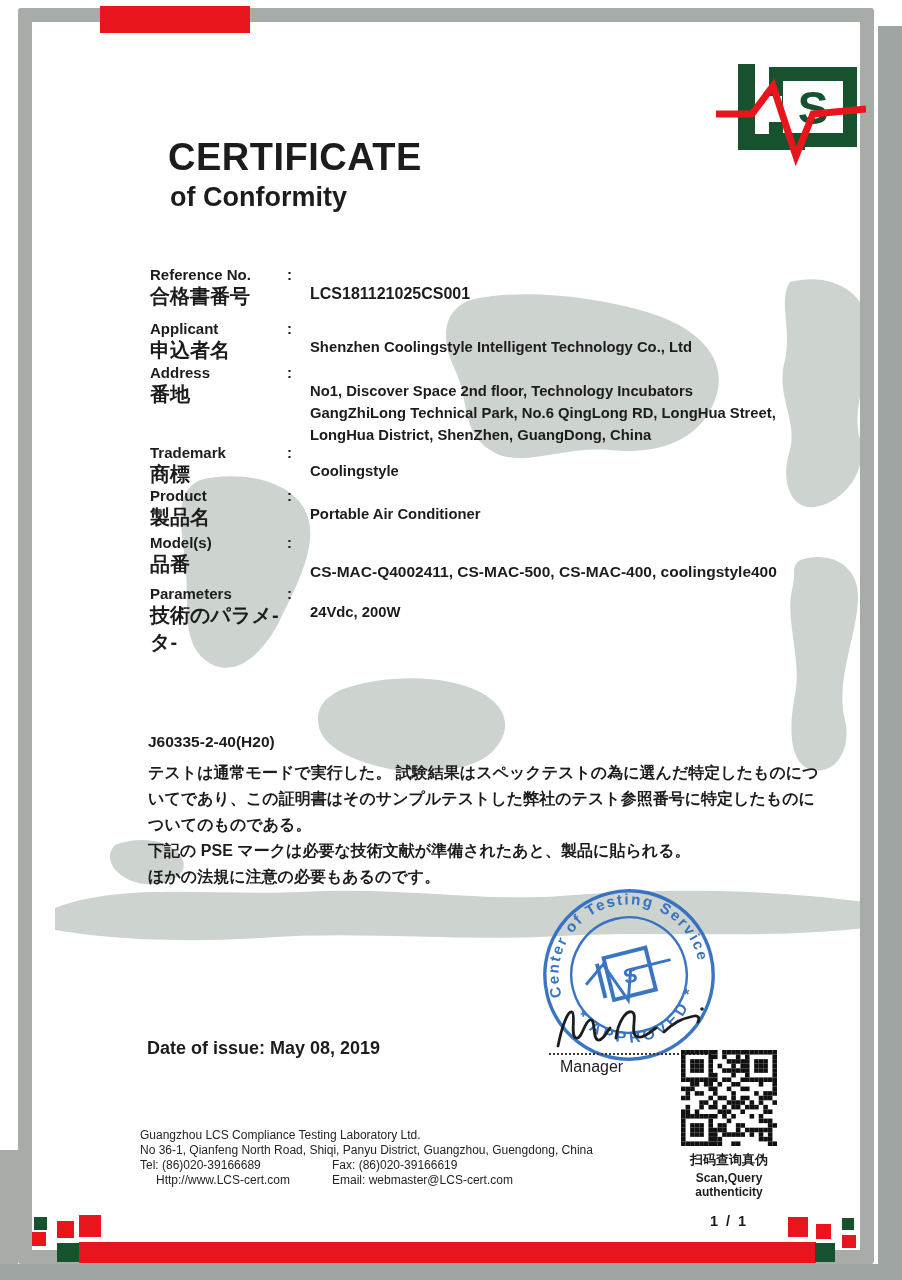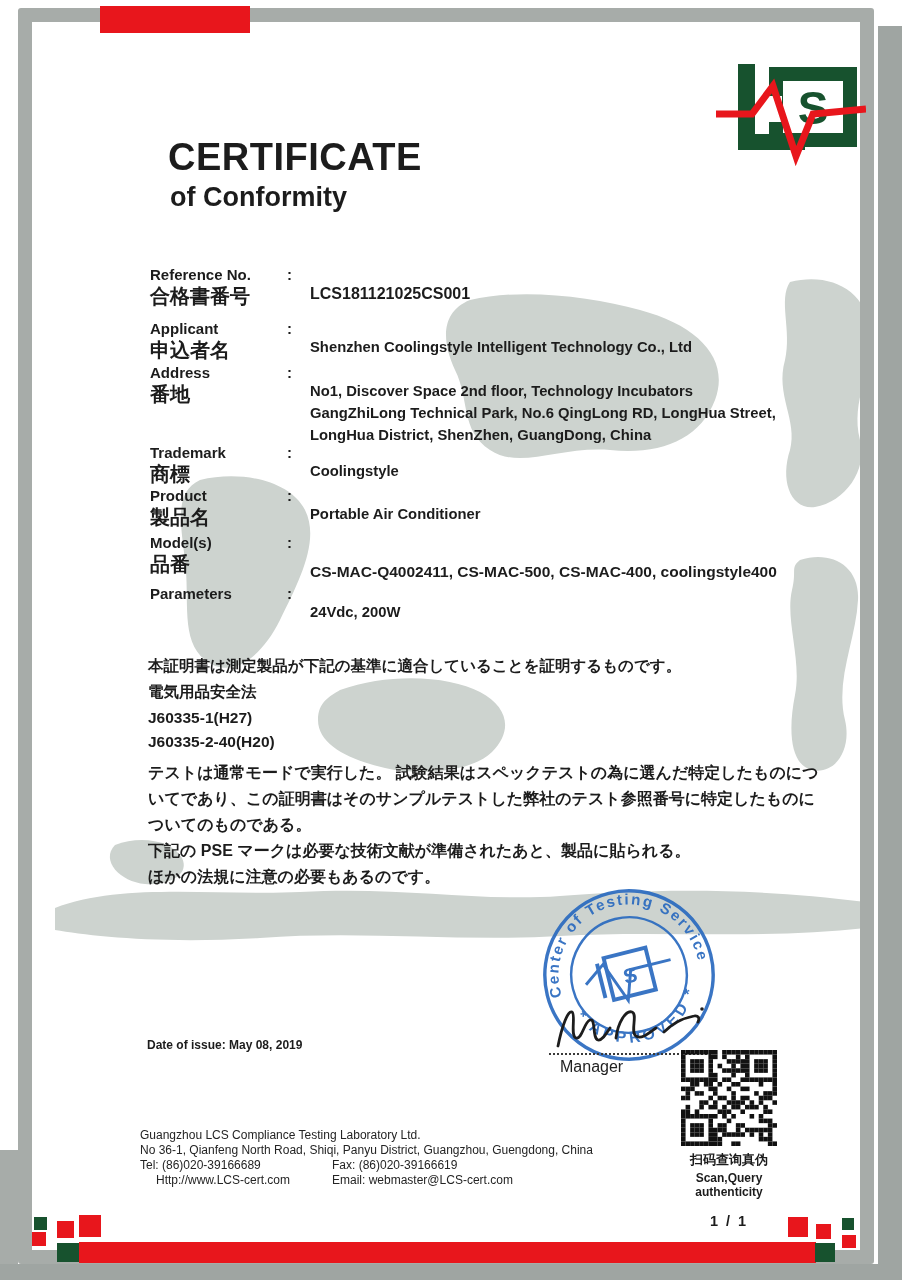--- a/index.html
+++ b/index.html
@@ -64,21 +64,21 @@
 
   
   .stamp{position:absolute;left:536px;top:882px;width:186px;height:186px;opacity:.92;}
   .stamp .st{stroke:var(--stamp_blue,#2a6abf);fill:none;}
   .stamp text{fill:var(--stamp_blue,#2a6abf);font-weight:bold;font-family:"Liberation Sans",sans-serif;}
 
   .signature{position:absolute;left:552px;top:1000px;width:160px;height:56px;}
   .sig-line{position:absolute;left:549px;top:1053px;width:162px;border-top:2px dotted #3a3a3a;}
   .manager{position:absolute;left:560px;top:1058px;width:140px;font-size:16px;color:#222;}
 
-  .date-issue{position:absolute;left:147px;top:1038px;font-size:12px;font-weight:700;}
+  .date-issue{position:absolute;left:147px;top:1038px;font-size:18px;font-weight:700;}
 
   
   .footer{position:absolute;left:140px;top:1128px;width:560px;font-size:12px;font-weight:500;color:#242424;}
   .footer div{position:absolute;white-space:nowrap;}
   .f1{left:0;top:0;text-align:center;}
   .f2{left:0;top:15px;}
   .f3a{left:0;top:30px;}
   .f3b{left:192px;top:30px;}
   .f4a{left:16px;top:45px;}
   .f4b{left:192px;top:45px;}
@@ -183,29 +183,28 @@
       <div class="lbl">
           <div class="lbl-en">Model(s)</div>
           <div class="lbl-jp pre">品番</div>
         </div>
       <div class="colon">:</div>
       <div class="val pre">CS-MAC-Q4002411, CS-MAC-500, CS-MAC-400, coolingstyle400</div>
     </div>
     <div class="row r6">
       <div class="lbl">
           <div class="lbl-en">Parameters</div>
+          <div class="lbl-jp pre">技術のパラメ-
+タ-</div>
         </div>
       <div class="colon">:</div>
       <div class="val pre">24Vdc, 200W</div>
     </div>
   </div>
 
-  <div class="jp-block1 pre">本証明書は測定製品が下記の基準に適合していることを証明するものです。
-電気用品安全法
-J60335-1(H27)</div>
   <div class="jp-standard2">J60335-2-40(H20)</div>
   <div class="jp-note pre">テストは通常モードで実行した。 試験結果はスペックテストの為に選んだ特定したものにつ
 いてであり、この証明書はそのサンプルテストした弊社のテスト参照番号に特定したものに
 ついてのものである。
 下記の PSE マークは必要な技術文献が準備されたあと、製品に貼られる。
 ほかの法規に注意の必要もあるのです。</div>
 
 
   <svg class="stamp" viewBox="0 0 190 190">
     <defs>

